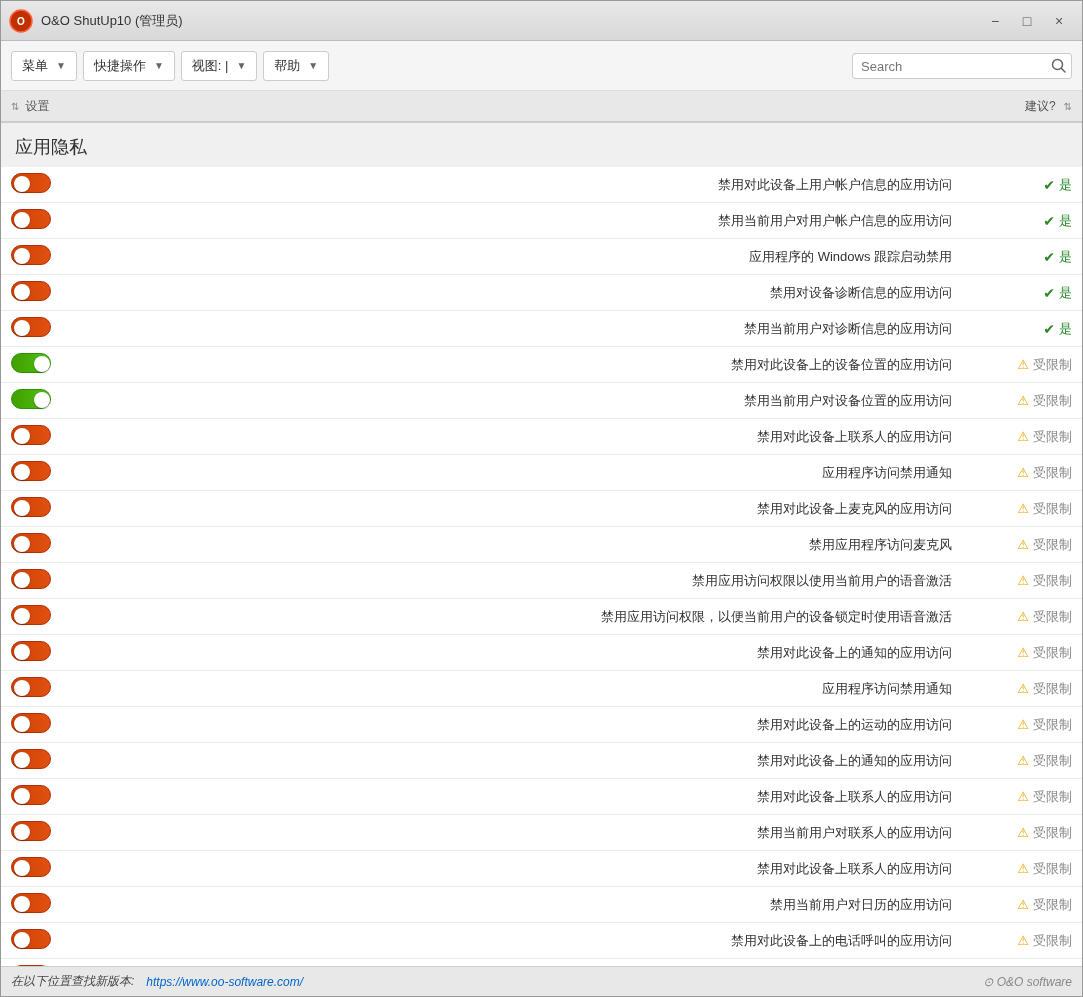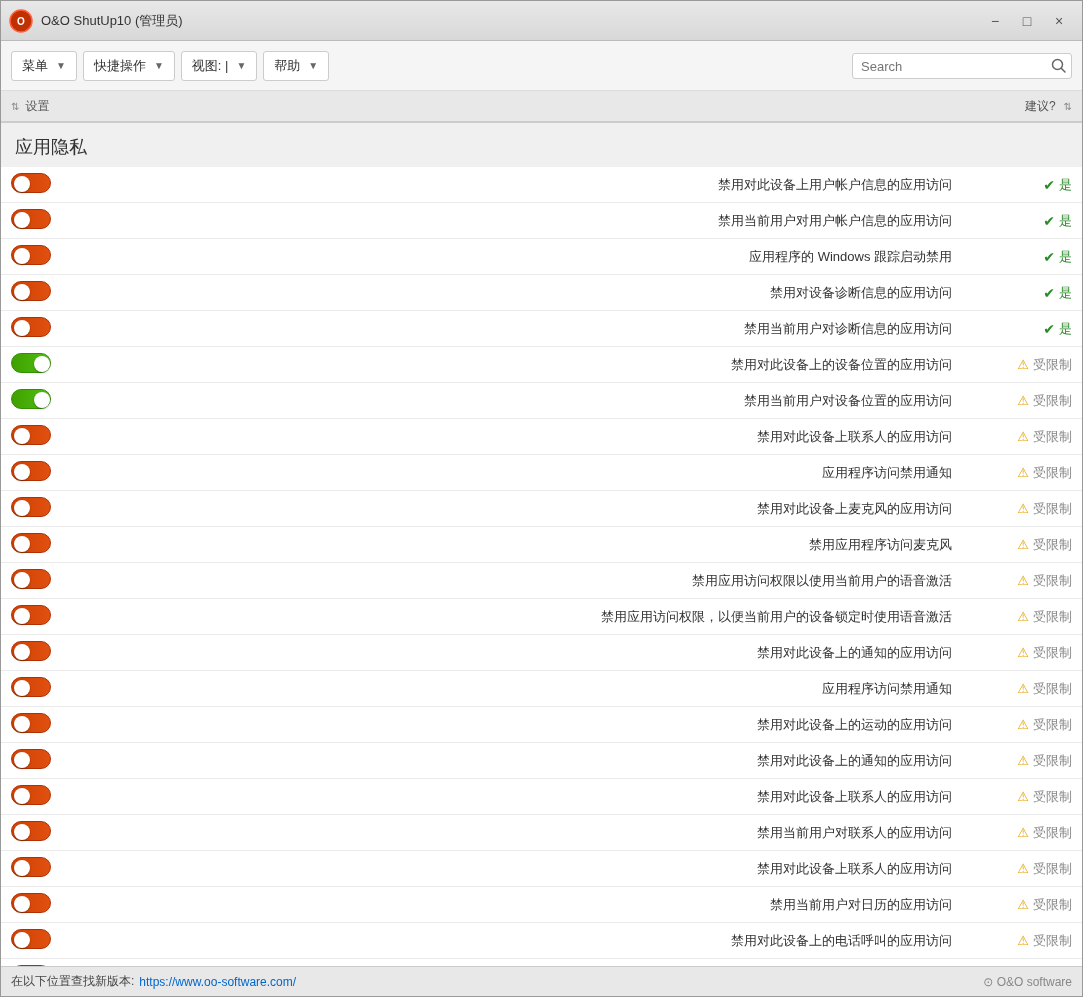--- a/index.html
+++ b/index.html
@@ -253,25 +253,26 @@
     
     .status-bar {
       height: 30px;
       background: #e8e8e8;
       border-top: 1px solid #ccc;
       display: flex;
       align-items: center;
       padding: 0 10px;
       font-size: 12px;
       color: #444;
+      font-style: italic;
     }
     .status-link {
       color: #0066cc;
       text-decoration: none;
-      margin-left: 5px;
+      margin-left: 12px;
     }
     .status-logo {
       margin-left: auto;
       color: #888;
       font-size: 12px;
     }
   </style>
 </head>
 <body>
 

